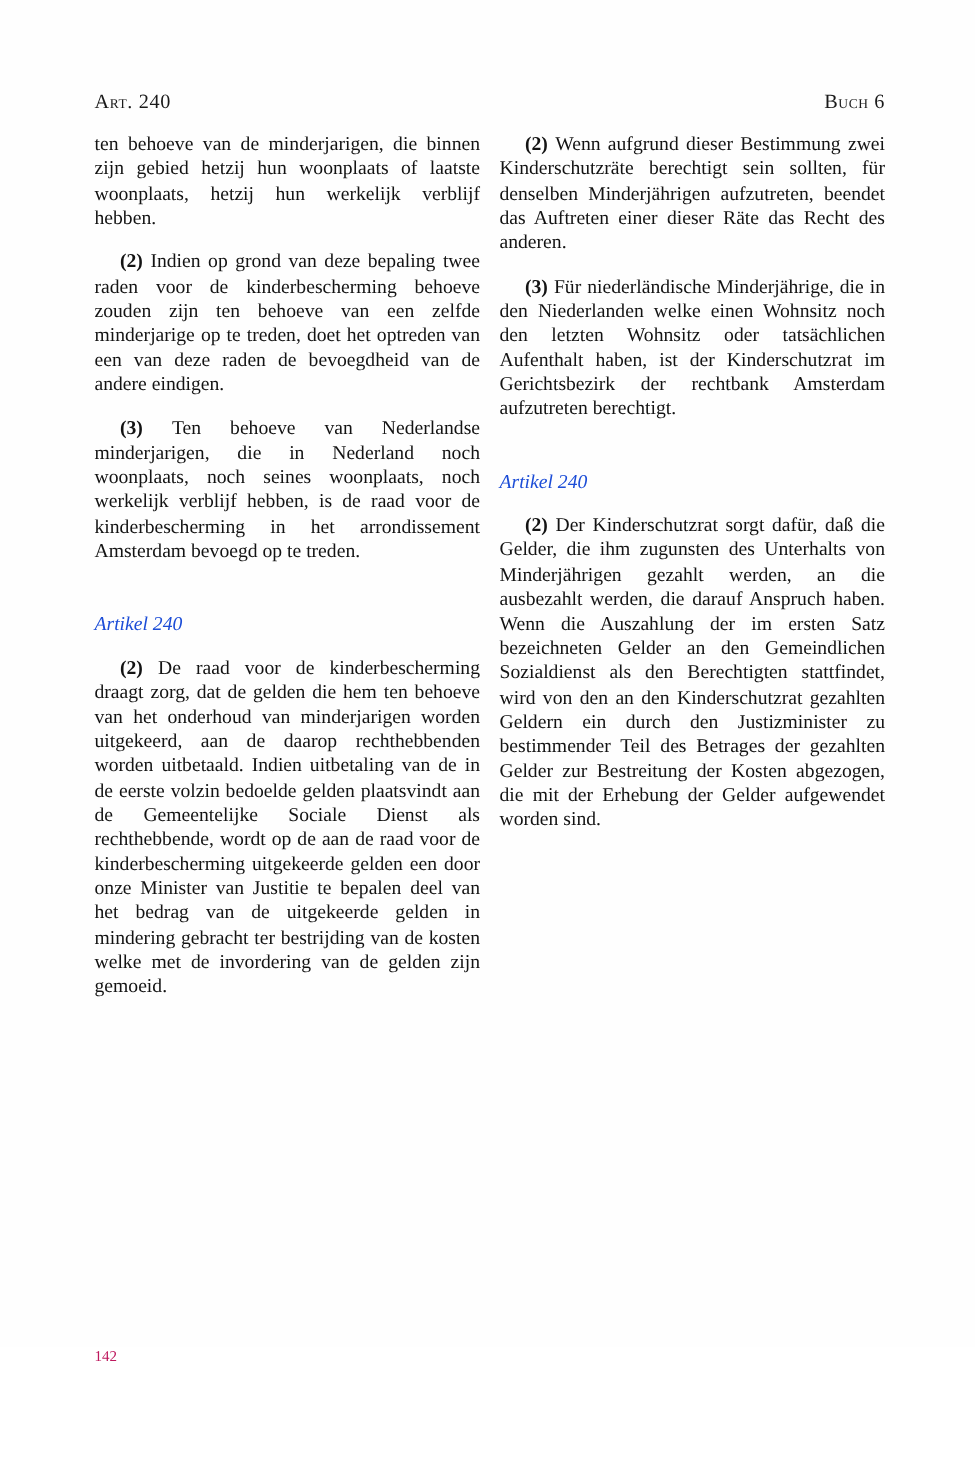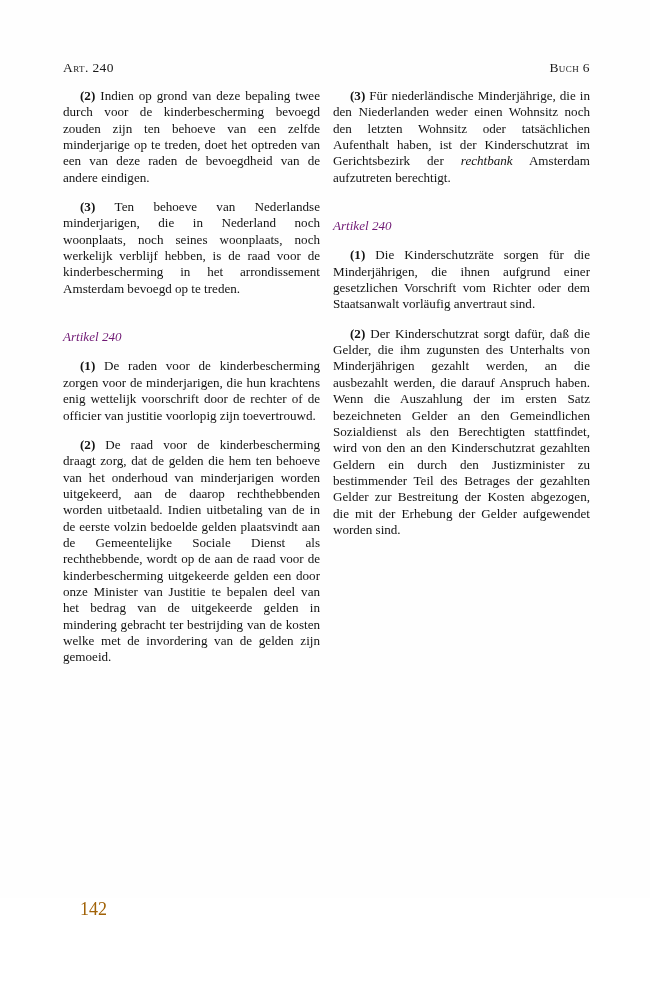--- a/index.html
+++ b/index.html
@@ -75,41 +75,39 @@
   }
   p.para.last {
     margin-bottom: 0;
   }
 
   .art-heading {
     margin: 0 0 13px 0;
     font-size: 13.1px;
     line-height: 16.35px;
     font-style: italic;
-    color: #701a75;
+    color: #1d4ed8;
   }
   .spacer-before-heading {
     height: 19px;
   }
 
   .num {
     font-weight: bold;
   }
   .ital {
-    font-style: italic;
   }
 
   
   .folio {
     position: absolute;
     left: 63px;
     top: 899px;
-    font-size: 18px;
-    color: #a16207;
-    margin-left: 17px;
+    font-size: 10px;
+    color: #be185d;
   }
 
   
   .scan-tint {
     position: absolute;
     inset: 0;
     pointer-events: none;
     background: rgba(0,0,0,0.004);
   }
 </style>
@@ -120,58 +118,56 @@
 
   <div class="running-head">
     <span class="rh-text">Art. 240</span>
     <span class="rh-text">Buch 6</span>
   </div>
 
   <div class="columns">
 
     <div class="col">
 
+      <p class="para cont">ten behoeve van de minderjarigen, die binnen zijn gebied hetzij hun woonplaats of laatste woonplaats, hetzij hun werkelijk verblijf hebben.</p>
 
       <p class="para indent">
-        <span class="num">(2) </span><span>Indien op grond van deze bepaling twee durch voor de kinderbescherming bevoegd zouden zijn ten behoeve van een zelfde minderjarige op te treden, doet het optreden van een van deze raden de bevoegdheid van de andere eindigen.</span>
+        <span class="num">(2) </span><span>Indien op grond van deze bepaling twee raden voor de kinderbescherming behoeve zouden zijn ten behoeve van een zelfde minderjarige op te treden, doet het optreden van een van deze raden de bevoegdheid van de andere eindigen.</span>
       </p>
 
       <p class="para indent">
         <span class="num">(3) </span><span>Ten behoeve van Nederlandse minderjarigen, die in Nederland noch woonplaats, noch seines woonplaats, noch werkelijk verblijf hebben, is de raad voor de kinderbescherming in het arrondissement Amsterdam bevoegd op te treden.</span>
       </p>
 
       <div class="spacer-before-heading"></div>
 
       <p class="art-heading">Artikel 240</p>
 
-      <p class="para indent">
-        <span class="num">(1) </span><span>De raden voor de kinderbescherming zorgen voor de minderjarigen, die hun krachtens enig wettelijk voorschrift door de rechter of de officier van justitie voorlopig zijn toevertrouwd.</span>
-      </p>
 
       <p class="para indent last">
         <span class="num">(2) </span><span>De raad voor de kinderbescherming draagt zorg, dat de gelden die hem ten behoeve van het onderhoud van minderjarigen worden uitgekeerd, aan de daarop rechthebbenden worden uitbetaald. Indien uitbetaling van de in de eerste volzin bedoelde gelden plaatsvindt aan de Gemeentelijke Sociale Dienst als rechthebbende, wordt op de aan de raad voor de kinderbescherming uitgekeerde gelden een door onze Minister van Justitie te bepalen deel van het bedrag van de uitgekeerde gelden in mindering gebracht ter bestrijding van de kosten welke met de invordering van de gelden zijn gemoeid.</span>
       </p>
 
     </div>
 
     <div class="col">
 
 
+      <p class="para indent">
+        <span class="num">(2) </span><span>Wenn aufgrund dieser Bestimmung zwei Kinderschutzräte berechtigt sein sollten, für denselben Minderjährigen aufzutreten, beendet das Auftreten einer dieser Räte das Recht des anderen.</span>
+      </p>
 
       <p class="para indent">
-        <span class="num">(3) </span><span>Für niederländische Minderjährige, die in den Niederlanden weder einen Wohnsitz noch den letzten Wohnsitz oder tatsächlichen Aufenthalt haben, ist der Kinderschutzrat im Gerichtsbezirk der </span><span class="ital">rechtbank</span><span> Amsterdam aufzutreten berechtigt.</span>
+        <span class="num">(3) </span><span>Für niederländische Minderjährige, die in den Niederlanden welke einen Wohnsitz noch den letzten Wohnsitz oder tatsächlichen Aufenthalt haben, ist der Kinderschutzrat im Gerichtsbezirk der </span><span class="ital">rechtbank</span><span> Amsterdam aufzutreten berechtigt.</span>
       </p>
 
       <div class="spacer-before-heading"></div>
 
       <p class="art-heading">Artikel 240</p>
 
-      <p class="para indent">
-        <span class="num">(1) </span><span>Die Kinderschutzräte sorgen für die Minderjährigen, die ihnen aufgrund einer gesetzlichen Vorschrift vom Richter oder dem Staatsanwalt vorläufig anvertraut sind.</span>
-      </p>
 
       <p class="para indent last">
         <span class="num">(2) </span><span>Der Kinderschutzrat sorgt dafür, daß die Gelder, die ihm zugunsten des Unterhalts von Minderjährigen gezahlt werden, an die ausbezahlt werden, die darauf Anspruch haben. Wenn die Auszahlung der im ersten Satz bezeichneten Gelder an den Gemeindlichen Sozialdienst als den Berechtigten stattfindet, wird von den an den Kinderschutzrat gezahlten Geldern ein durch den Justizminister zu bestimmender Teil des Betrages der gezahlten Gelder zur Bestreitung der Kosten abgezogen, die mit der Erhebung der Gelder aufgewendet worden sind.</span>
       </p>
 
     </div>
 
   </div>
 
   <div class="folio">142</div>

